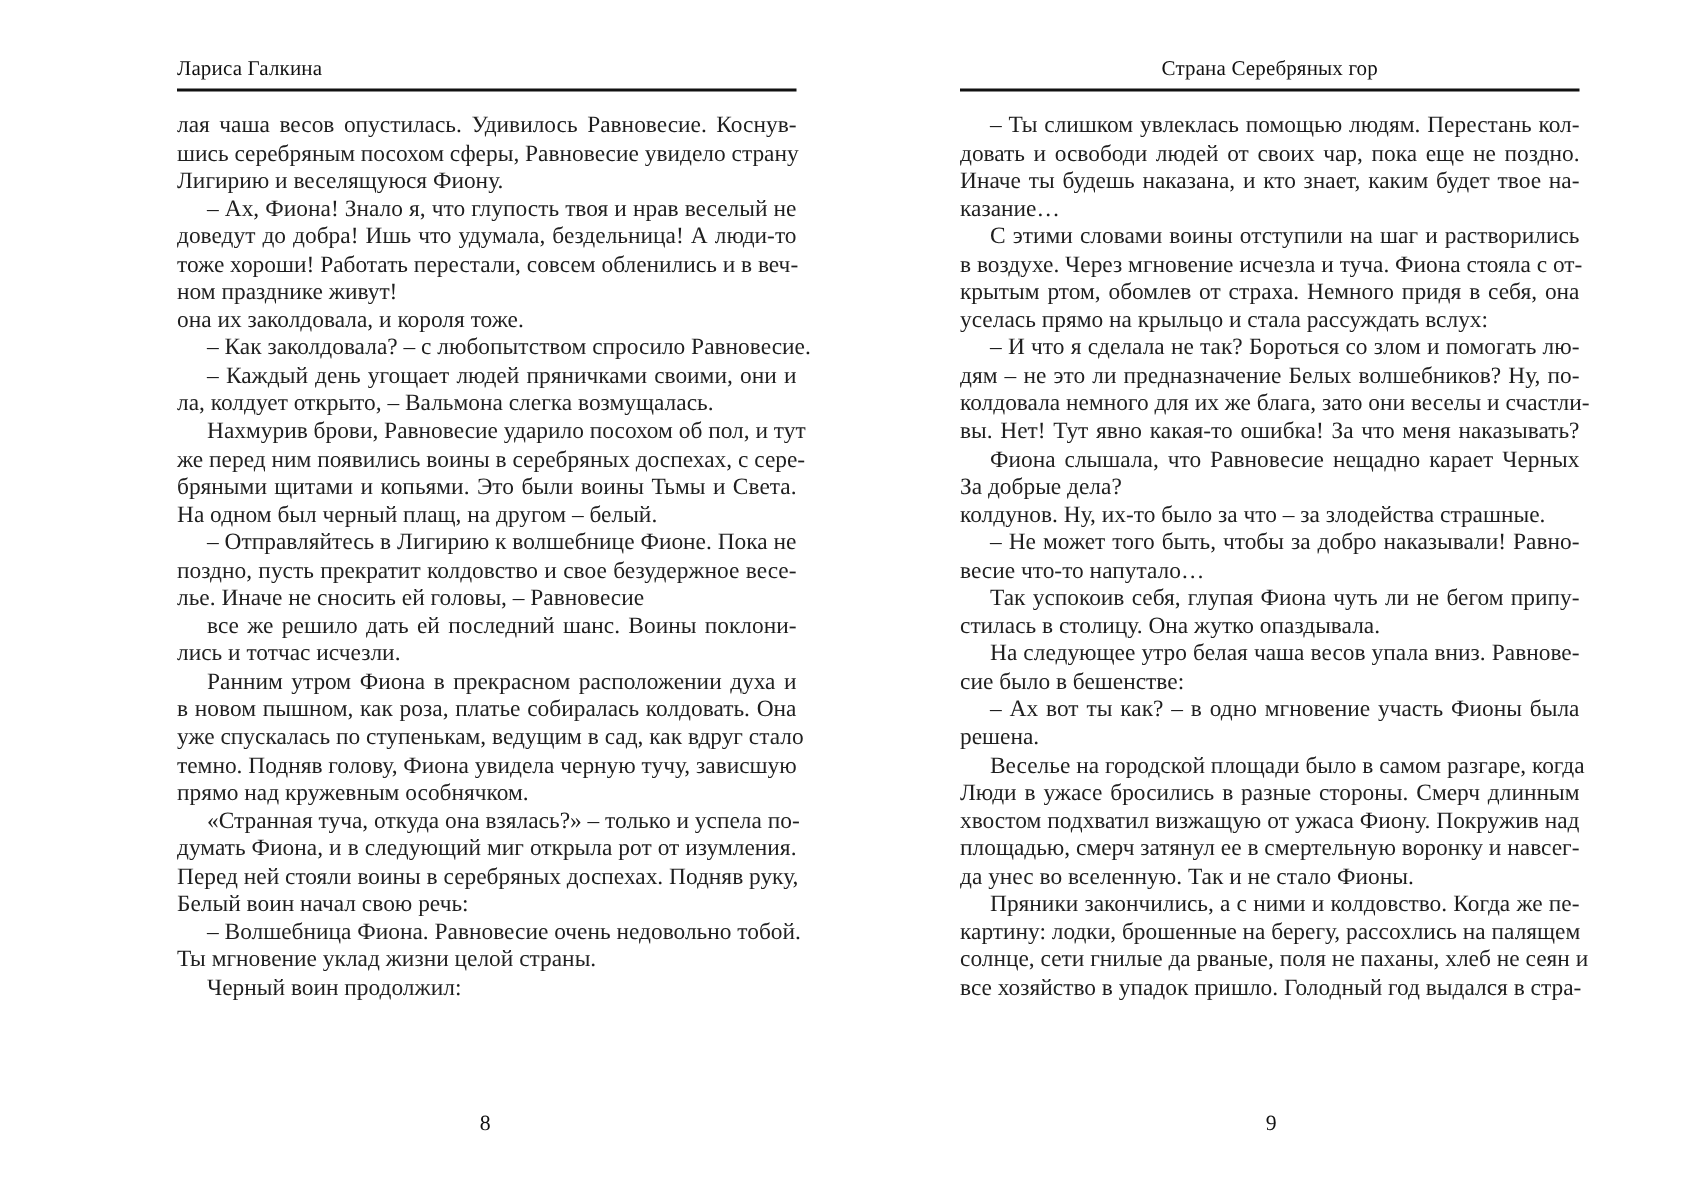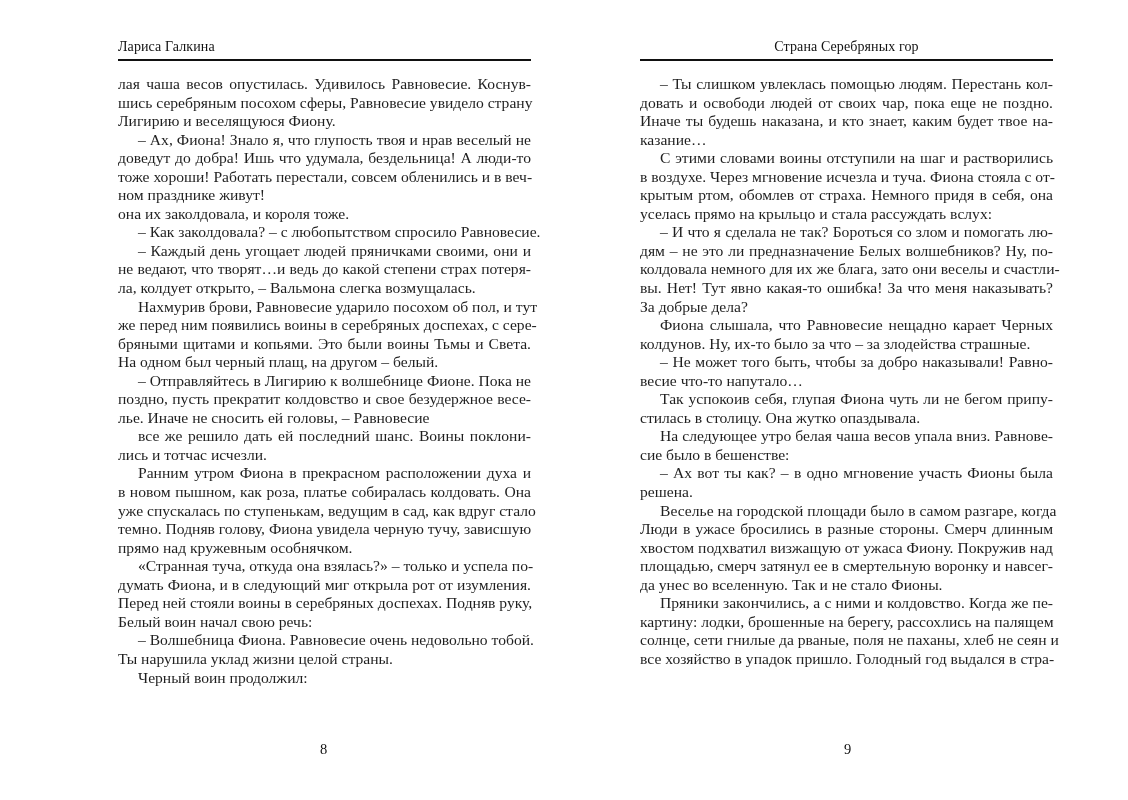--- a/index.html
+++ b/index.html
@@ -88,42 +88,41 @@
       <span class="line">лая чаша весов опустилась. Удивилось Равновесие. Коснув-</span>
       <span class="line">шись серебряным посохом сферы, Равновесие увидело страну</span>
       <span class="line last">Лигирию и веселящуюся Фиону.</span>
       <span class="line indent">– Ах, Фиона! Знало я, что глупость твоя и нрав веселый не</span>
       <span class="line">доведут до добра! Ишь что удумала, бездельница! А люди-то</span>
       <span class="line">тоже хороши! Работать перестали, совсем обленились и в веч-</span>
       <span class="line last">ном празднике живут!</span>
       <span class="line last">она их заколдовала, и короля тоже.</span>
       <span class="line indent">– Как заколдовала? – с любопытством спросило Равновесие.</span>
       <span class="line indent">– Каждый день угощает людей пряничками своими, они и</span>
-      <span class="line">не ведают, что творят…и ведь до какой степени страх потеря-</span>
       <span class="line last">ла, колдует открыто, – Вальмона слегка возмущалась.</span>
       <span class="line indent">Нахмурив брови, Равновесие ударило посохом об пол, и тут</span>
       <span class="line">же перед ним появились воины в серебряных доспехах, с сере-</span>
       <span class="line">бряными щитами и копьями. Это были воины Тьмы и Света.</span>
       <span class="line last">На одном был черный плащ, на другом – белый.</span>
       <span class="line indent">– Отправляйтесь в Лигирию к волшебнице Фионе. Пока не</span>
       <span class="line">поздно, пусть прекратит колдовство и свое безудержное весе-</span>
       <span class="line last">лье. Иначе не сносить ей головы, – Равновесие</span>
       <span class="line indent">все же решило дать ей последний шанс. Воины поклони-</span>
       <span class="line last">лись и тотчас исчезли.</span>
       <span class="line indent">Ранним утром Фиона в прекрасном расположении духа и</span>
       <span class="line">в новом пышном, как роза, платье собиралась колдовать. Она</span>
       <span class="line">уже спускалась по ступенькам, ведущим в сад, как вдруг стало</span>
       <span class="line">темно. Подняв голову, Фиона увидела черную тучу, зависшую</span>
       <span class="line last">прямо над кружевным особнячком.</span>
       <span class="line indent">«Странная туча, откуда она взялась?» – только и успела по-</span>
       <span class="line">думать Фиона, и в следующий миг открыла рот от изумления.</span>
       <span class="line">Перед ней стояли воины в серебряных доспехах. Подняв руку,</span>
       <span class="line last">Белый воин начал свою речь:</span>
       <span class="line indent">– Волшебница Фиона. Равновесие очень недовольно тобой.</span>
-      <span class="line last">Ты нарушила уклад жизни целой страны.</span>
+      <span class="line last">Ты мгновение уклад жизни целой страны.</span>
       <span class="line indent last">Черный воин продолжил:</span>
     </div>
   <div class="folio">8</div>
 </div>
 
 <div class="page" id="page-right">
   <div class="running-head">Страна Серебряных гор</div>
   <div class="head-rule"></div>
   <div class="body-text">
       <span class="line indent">– Ты слишком увлеклась помощью людям. Перестань кол-</span>
@@ -131,22 +130,22 @@
       <span class="line">Иначе ты будешь наказана, и кто знает, каким будет твое на-</span>
       <span class="line last">казание…</span>
       <span class="line indent">С этими словами воины отступили на шаг и растворились</span>
       <span class="line">в воздухе. Через мгновение исчезла и туча. Фиона стояла с от-</span>
       <span class="line">крытым ртом, обомлев от страха. Немного придя в себя, она</span>
       <span class="line last">уселась прямо на крыльцо и стала рассуждать вслух:</span>
       <span class="line indent">– И что я сделала не так? Бороться со злом и помогать лю-</span>
       <span class="line">дям – не это ли предназначение Белых волшебников? Ну, по-</span>
       <span class="line">колдовала немного для их же блага, зато они веселы и счастли-</span>
       <span class="line">вы. Нет! Тут явно какая-то ошибка! За что меня наказывать?</span>
+      <span class="line indent">Фиона слышала, что Равновесие нещадно карает Черных</span>
       <span class="line last">За добрые дела?</span>
-      <span class="line indent">Фиона слышала, что Равновесие нещадно карает Черных</span>
       <span class="line last">колдунов. Ну, их-то было за что – за злодейства страшные.</span>
       <span class="line indent">– Не может того быть, чтобы за добро наказывали! Равно-</span>
       <span class="line last">весие что-то напутало…</span>
       <span class="line indent">Так успокоив себя, глупая Фиона чуть ли не бегом припу-</span>
       <span class="line last">стилась в столицу. Она жутко опаздывала.</span>
       <span class="line indent">На следующее утро белая чаша весов упала вниз. Равнове-</span>
       <span class="line last">сие было в бешенстве:</span>
       <span class="line indent">– Ах вот ты как? – в одно мгновение участь Фионы была</span>
       <span class="line last">решена.</span>
       <span class="line indent">Веселье на городской площади было в самом разгаре, когда</span>

